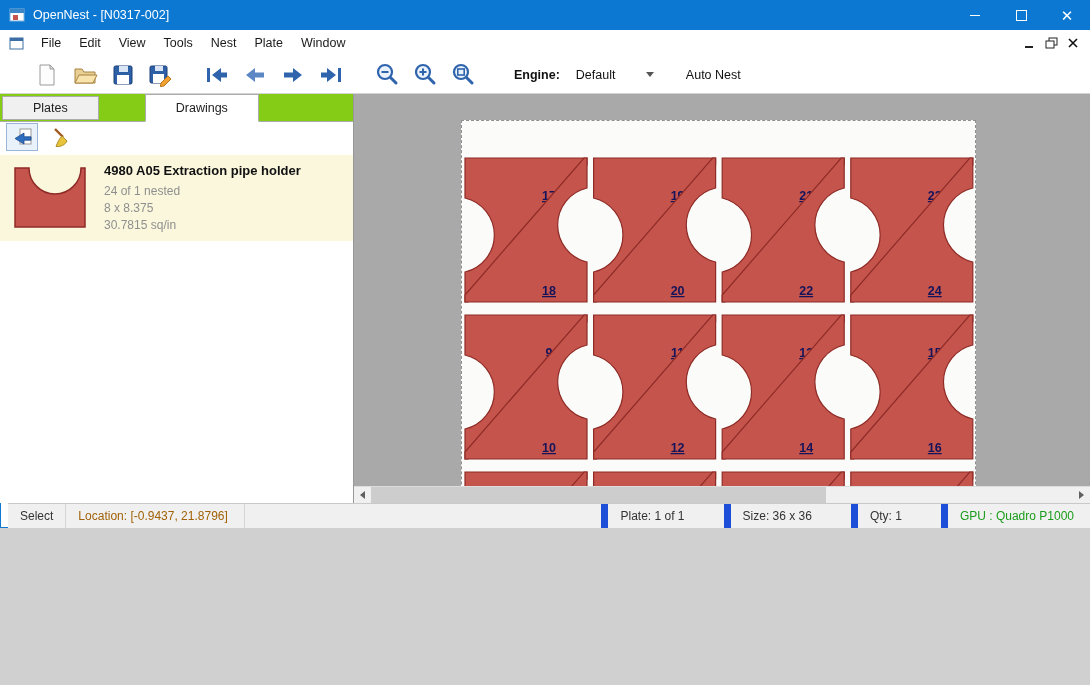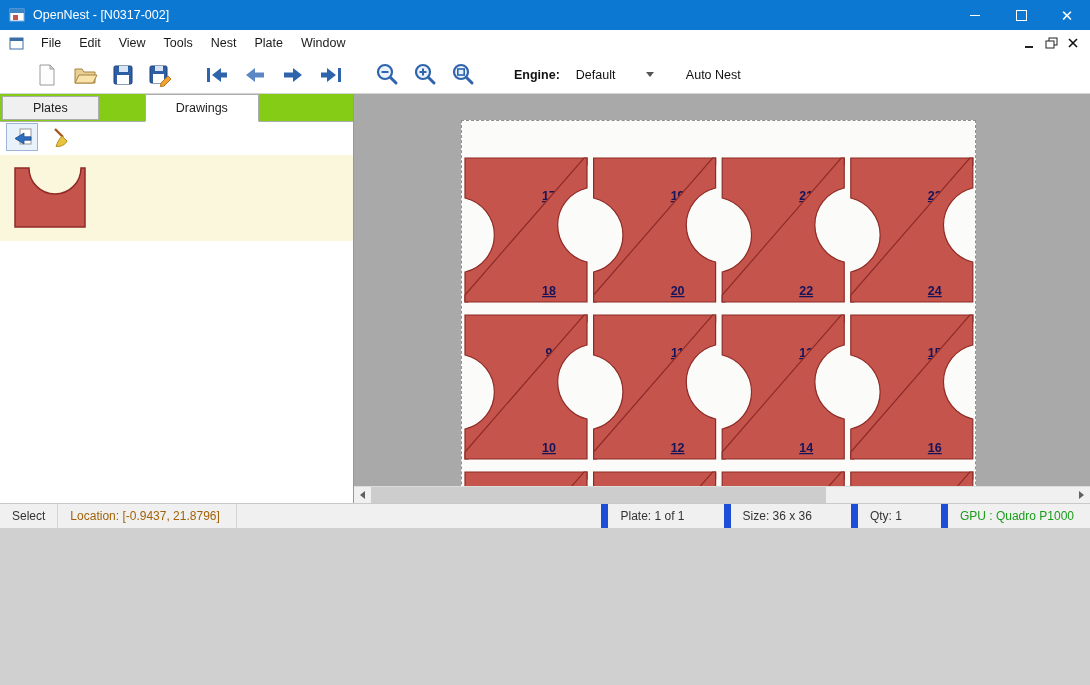--- a/index.html
+++ b/index.html
@@ -61,21 +61,21 @@
   
   .hscroll{position:absolute;left:354px;right:0;bottom:25px;height:17px;background:#f0f0f0;
            border-top:1px solid #dcdcdc;box-sizing:border-box;}
   .hs-btn{position:absolute;top:0;width:17px;height:16px;display:flex;align-items:center;justify-content:center;}
   .hs-left{left:0;} .hs-right{right:0;}
   .tri-l{width:0;height:0;border-top:4px solid transparent;border-bottom:4px solid transparent;border-right:5px solid #606060;}
   .tri-r{width:0;height:0;border-top:4px solid transparent;border-bottom:4px solid transparent;border-left:5px solid #606060;}
   .hs-thumb{position:absolute;left:17px;top:0;height:16px;width:455px;background:#cdcdcd;}
 
   
-  .statusbar{position:absolute;left:0;right:0;bottom:0;height:25px;background:#f0f0f0;
+  .statusbar{position:absolute;left:8px;right:0;bottom:0;height:25px;background:#f0f0f0;
              border-top:1px solid #c9c9c9;display:flex;align-items:center;font-size:12px;color:#333;box-sizing:border-box;text-align:right;}
   .sb-cell{padding:0 12px;display:flex;align-items:center;height:100%;}
   .sb-select{border-right:1px solid #d5d5d5;}
   .sb-location{color:#a16207;border-right:1px solid #d5d5d5;padding-right:16px;}
   .sb-right{border-left:7px solid #1d4ed8;margin-left:27px;}
   .sb-gpu{margin-right:4px;}
 </style>
 </head>
 <body>
 
@@ -235,20 +235,26 @@
         <svg width="22" height="20">
             <line x1="4" y1="2" x2="12" y2="10" stroke="#a05a1e" stroke-width="2.4"></line>
             <path d="M11 9 l5 5 c-1.5 3.5 -6 6 -11 5.5 c1.5 -4 3 -7.5 6 -10.5 z" fill="#e8c33c" stroke="#b08d2a"></path>
           </svg>
       </span>
     </div>
     <div class="drawing-item">
       <svg width="82" height="72" viewBox="0 0 82 72">
         <path d="M 7 6 L 21 6 A 26 26 0 1 0 73 6 L 77 6 L 77 65 L 7 65 Z" fill="#c5544d" stroke="#8e2b26" stroke-width="1.5"></path>
       </svg>
+      <span class="di-text">
+        <span class="di-title">4980 A05 Extraction pipe holder</span>
+        <span class="di-line">24 of 1 nested</span>
+        <span class="di-line">8 x 8.375</span>
+        <span class="di-line">30.7815 sq/in</span>
+      </span>
     </div>
   </div>
 
   <div class="canvasarea">
     <div class="plate">
       <svg width="513" height="508" viewBox="0 0 513 508" font-family="Liberation Sans, sans-serif">
           <g transform="translate(1,35)">
             <path d="M 2 2 L 124 2 L 124 9 L 5 146 L 2 146 L 2 116 A 38 38 0 0 0 2 42 Z" fill="#c5544d" stroke="#8e2b26" stroke-width="1.2"></path>
             <text x="86" y="44" text-anchor="middle" font-size="12.5" font-weight="bold" fill="#14145a" text-decoration="underline">17</text>
             <path d="M 2 2 L 124 2 L 124 9 L 5 146 L 2 146 L 2 116 A 38 38 0 0 0 2 42 Z" transform="rotate(180 63 74)" fill="#c5544d" stroke="#8e2b26" stroke-width="1.2"></path>

